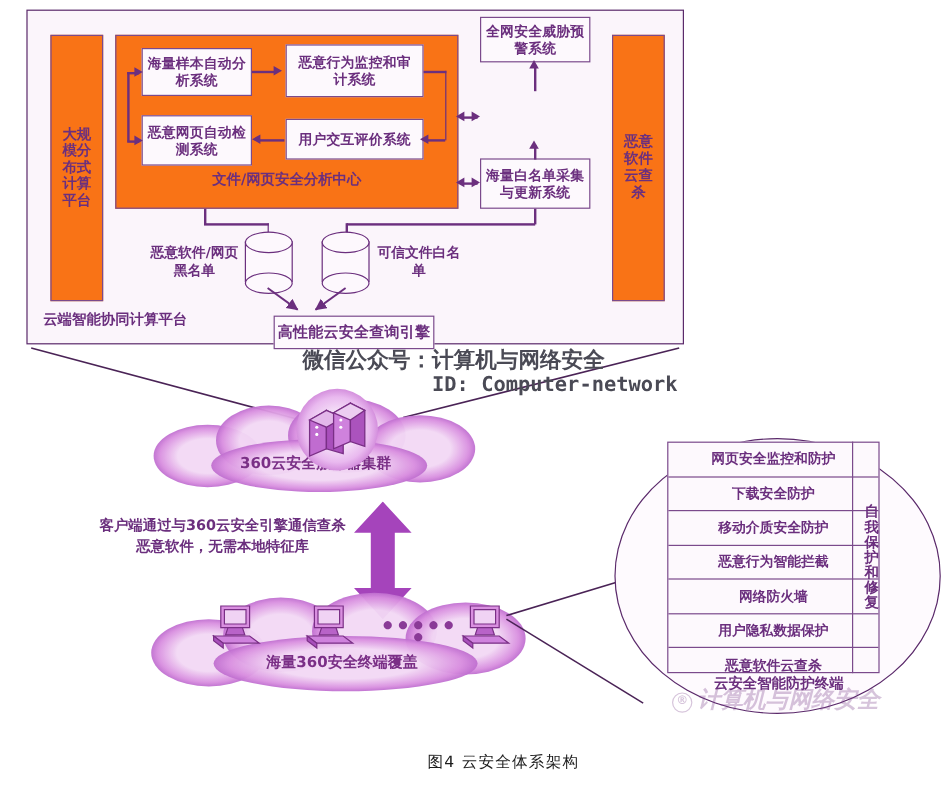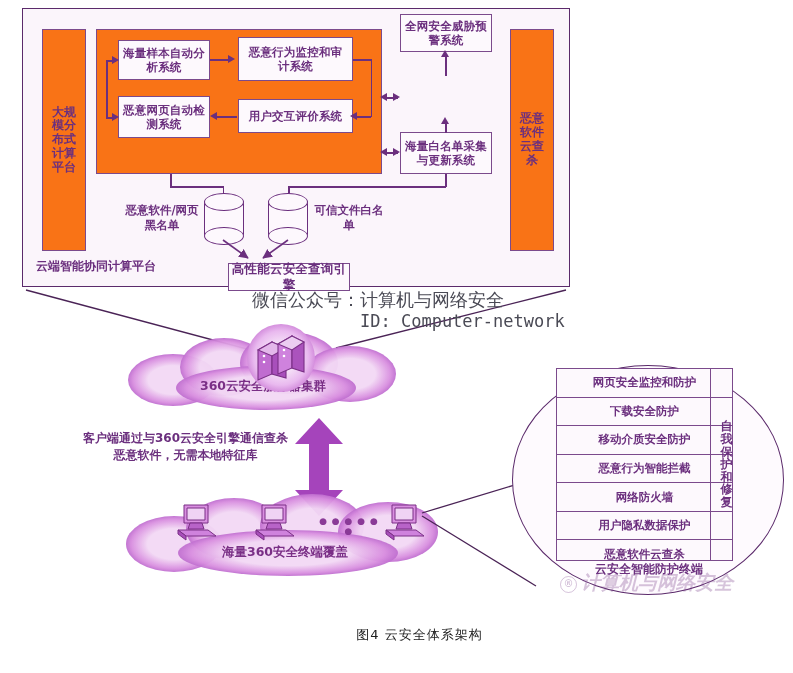--- a/index.html
+++ b/index.html
@@ -87,21 +87,21 @@
   .cap-row:last-child{border-bottom:none;}
   .cap-side{
     border-left:1.5px solid #7b4a8c;
     display:flex;align-items:center;justify-content:flex-start;
     font-weight:bold;font-size:12px;color:#6b2f7e;
     text-align:center;line-height:1.05;
   }
 
   
   .wm-main{
-    position:absolute;color:#4a4a55;font-weight:normal;
+    position:absolute;color:#4a4a55;font-weight:bold;
     font-family:"DejaVu Sans","Liberation Sans",sans-serif;
     white-space:nowrap;
   }
   .wm-faint{
     position:absolute;color:rgba(120,60,135,.30);font-weight:bold;
     white-space:nowrap;font-style:italic;
   }
   .note{
     position:absolute;text-align:center;font-weight:bold;
     font-size:12px;color:#6b2f7e;line-height:1.45;
@@ -120,20 +120,21 @@
 
   <div class="abs frame vlabel" style="left:42px;top:29px;width:44px;height:222px;padding:0 4px;">
     <span class="vtext">大规模分布式计算平台</span>
   </div>
 
   <div class="abs frame vlabel" style="left:510px;top:29px;width:44px;height:222px;padding:0 4px;">
     <span class="vtext">恶意软件云查杀</span>
   </div>
 
   <div class="abs frame" style="left:96px;top:29px;width:286px;height:145px;"></div>
+  <div class="abs plain" style="left:96px;top:140px;width:286px;height:20px;font-size:12px;">文件/网页安全分析中心</div>
 
   <div class="abs node" style="left:118px;top:40px;width:92px;height:40px;padding:0 4px;">
     <span>海量样本自动分析系统</span>
   </div>
 
   <div class="abs node" style="left:238px;top:37px;width:115px;height:44px;padding:0 4px;">
     <span>恶意行为监控和审计系统</span>
   </div>
 
   <div class="abs node" style="left:118px;top:96px;width:92px;height:42px;padding:0 4px;">
@@ -209,21 +210,21 @@
   <svg class="abs" style="left:200px;top:238px;width:120px;height:26px;overflow:visible;">
     <defs>
       <marker id="ah" markerWidth="7" markerHeight="7" refX="5.5" refY="3" orient="auto">
         <path d="M0,0 L6,3 L0,6 z" fill="#6b2f7e"></path>
       </marker>
     </defs>
     <line x1="23" y1="2" x2="48" y2="20" stroke="#6b2f7e" stroke-width="1.6" marker-end="url(#ah)"></line>
     <line x1="88" y1="2" x2="63" y2="20" stroke="#6b2f7e" stroke-width="1.6" marker-end="url(#ah)"></line>
   </svg>
 
-  <div class="abs node" style="left:228px;top:263px;width:122px;height:28px;font-size:12.5px;">高性能云安全查询引擎</div>
+  <div class="abs node" style="left:228px;top:263px;width:134px;height:28px;font-size:12.5px;">高性能云安全查询引擎</div>
 
   <div class="abs" style="left:36px;top:258px;width:180px;font-weight:bold;font-size:12px;color:#6b2f7e;">云端智能协同计算平台</div>
 
   <svg class="abs" style="left:0;top:270px;width:793px;height:110px;overflow:visible;">
     <line x1="26" y1="20" x2="258" y2="82" stroke="#4a2356" stroke-width="1.3"></line>
     <line x1="566" y1="20" x2="336" y2="78" stroke="#4a2356" stroke-width="1.3"></line>
   </svg>
 
   <div class="wm-main" style="left:252px;top:288px;font-size:18px;">微信公众号：计算机与网络安全</div>
   <div class="wm-main" style="left:360px;top:311px;font-size:17px;font-family:'DejaVu Sans Mono','Liberation Mono',monospace;">ID: Computer-network</div>

